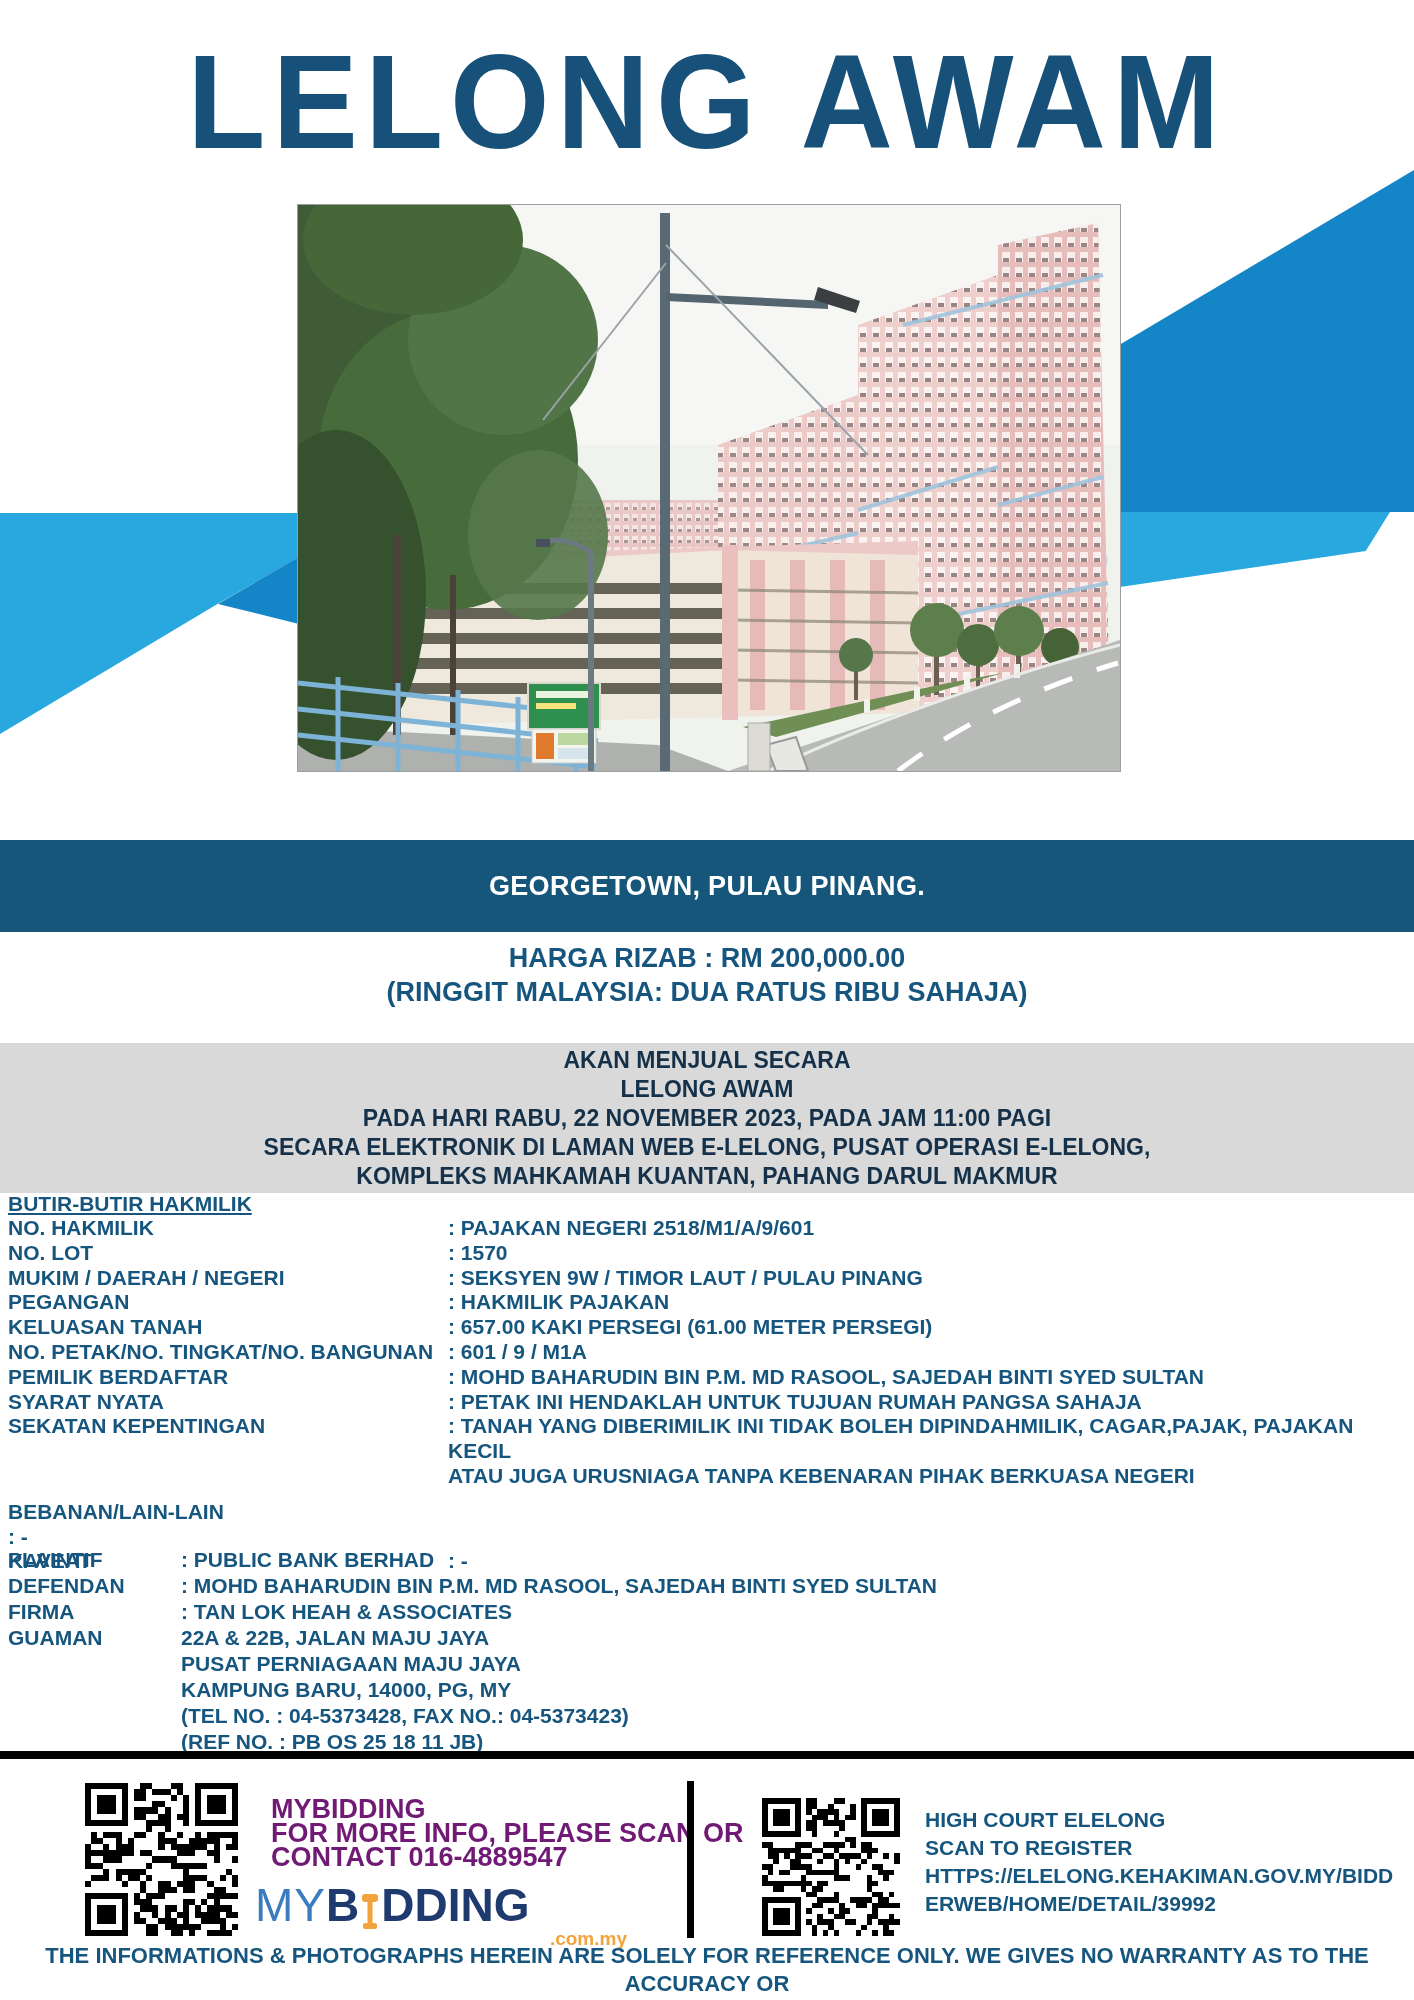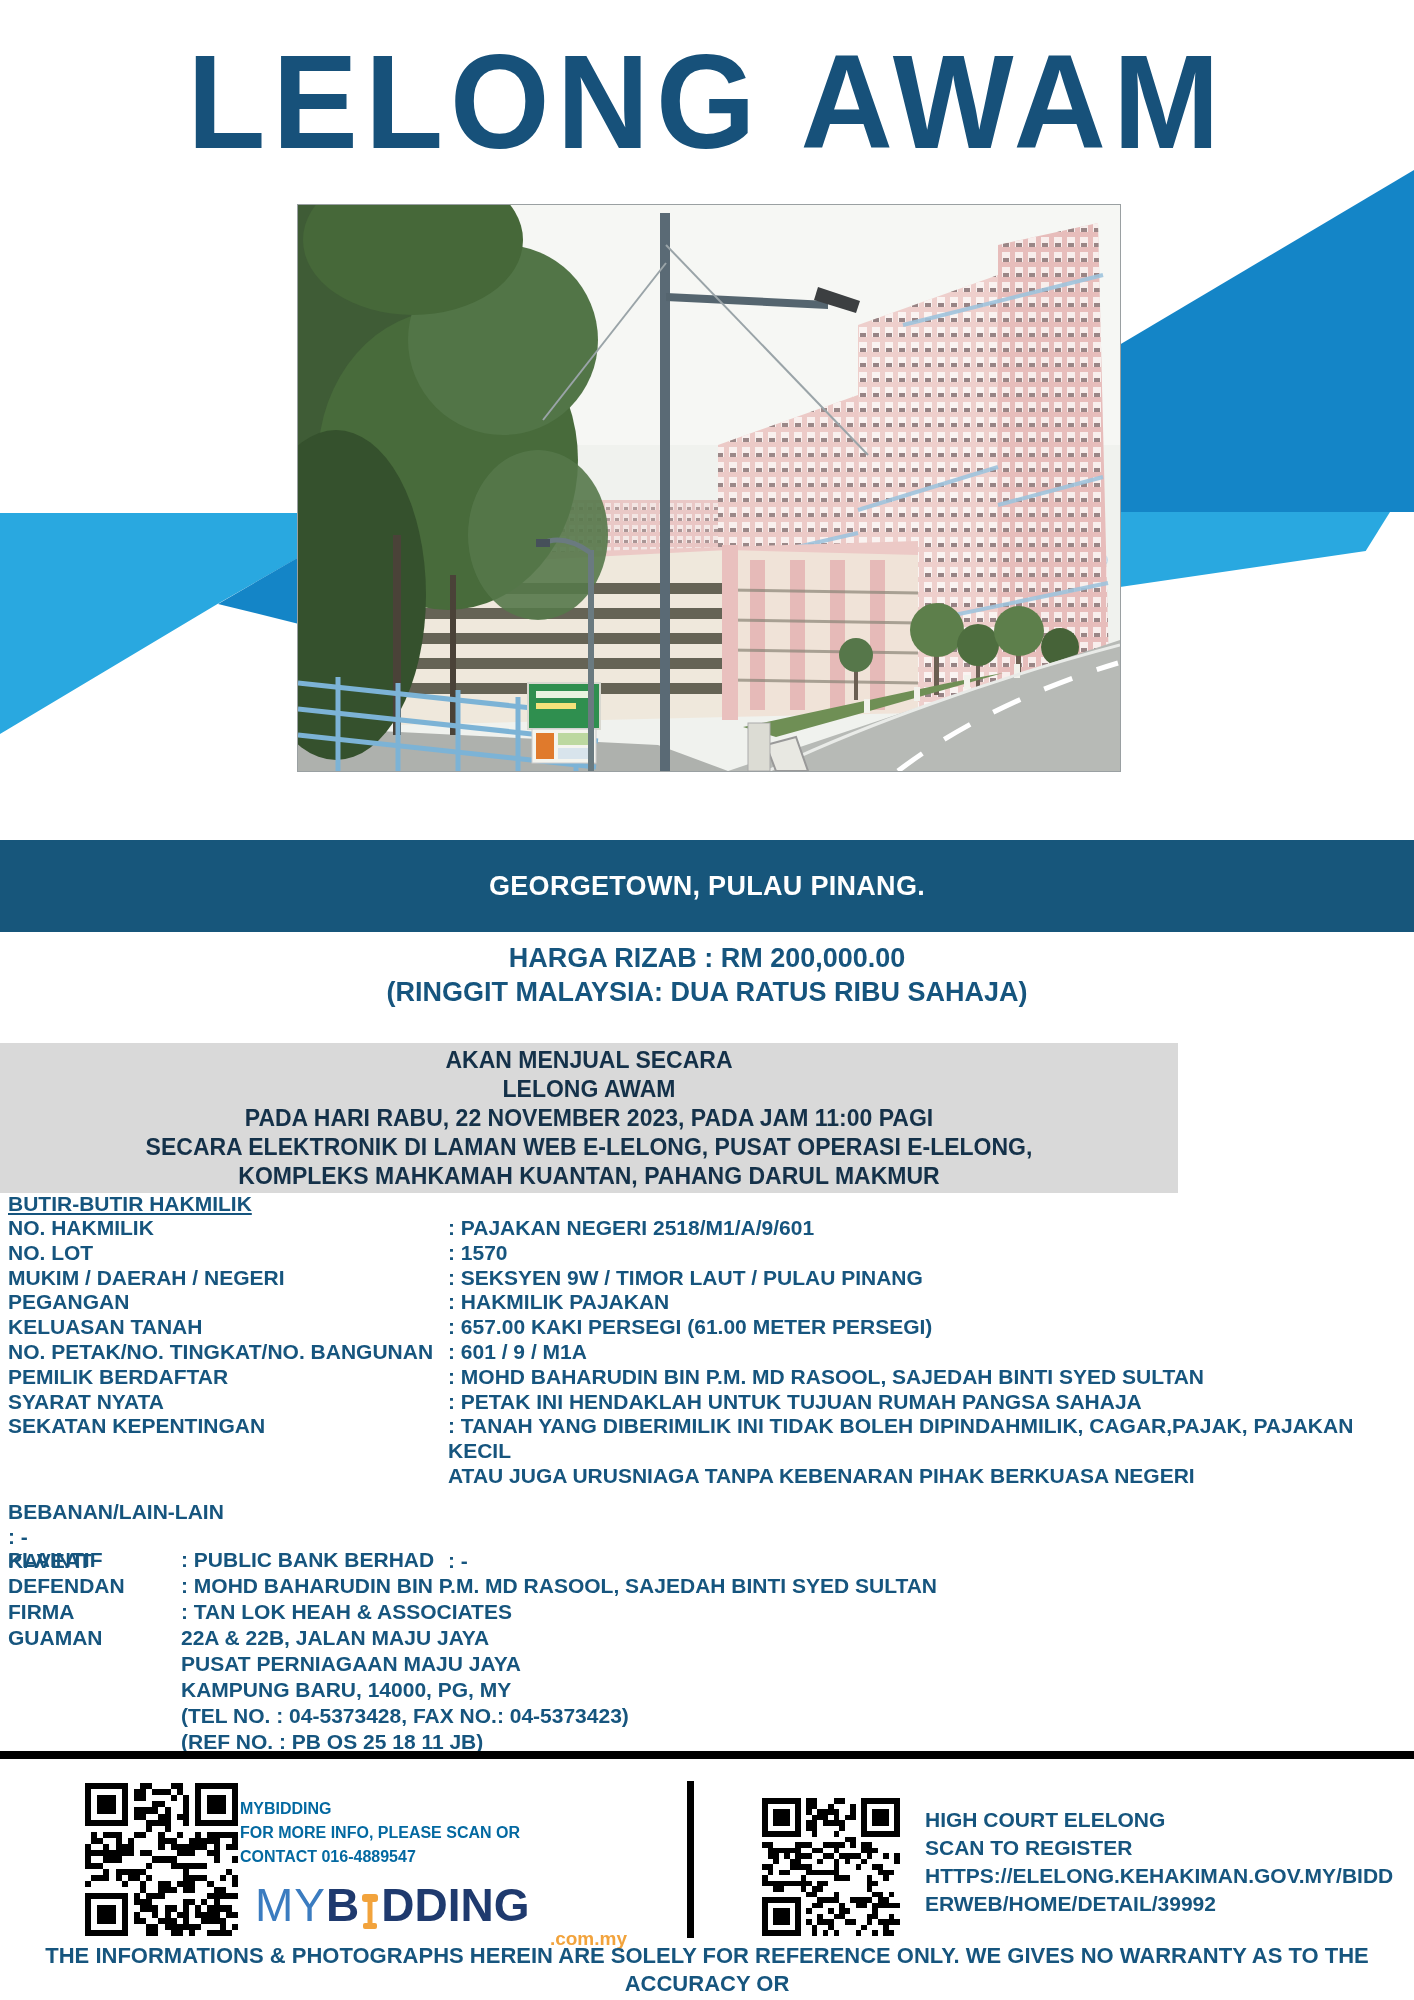--- a/index.html
+++ b/index.html
@@ -23,41 +23,41 @@
   .photo{position:absolute;left:298px;top:205px;width:822px;height:566px;outline:1px solid #9aa0a2;}
   .photo svg{display:block;width:100%;height:100%;}
   
   .loc-banner{position:absolute;left:0;top:840px;width:1414px;height:92px;background:#17567B;
       display:flex;flex-direction:column;align-items:center;justify-content:center;
       color:#fff;font-size:27px;line-height:34px;text-align:center;letter-spacing:.3px;}
   
   .price{position:absolute;left:0;top:941px;width:1414px;text-align:center;
       font-size:27px;line-height:34px;color:#16557E;}
   
-  .notice{position:absolute;left:0;top:1043px;width:1178px;height:150px;background:#D9D9D9;
+  .notice{position:absolute;left:0;top:1043px;width:1414px;height:150px;background:#D9D9D9;
       display:flex;flex-direction:column;align-items:center;justify-content:center;
       font-size:23px;line-height:29px;color:#143149;text-align:center;}
   
   .details{position:absolute;left:8px;top:1191px;width:1400px;font-size:21px;}
   .details-heading{text-decoration:underline;line-height:25px;}
   .drow{display:flex;line-height:24.8px;}
   .drow .lbl{width:440px;flex:none;}
   .drow .val{flex:1;white-space:pre-line;}
   .drow.gap{margin-top:11px;flex-direction:column;}
   
   .parties{position:absolute;left:8px;top:1547px;width:1400px;font-size:21px;}
   .prow{display:flex;line-height:26px;}
   .prow .lbl{width:140px;flex:none;}
   .prow .val{flex:1;white-space:pre-line;margin-left:33px;}
   
   .black-bar{position:absolute;left:0;top:1751px;width:1414px;height:8px;background:#000;}
   .qr{position:absolute;background:#fff;}
   .qr-left{left:85px;top:1783px;width:153px;height:153px;}
   .qr-right{left:762px;top:1798px;width:138px;height:138px;}
-  .footer-left-text{position:absolute;left:240px;top:1797px;font-size:16px;line-height:24px;color:#0369a1;}
+  .footer-left-text{position:absolute;left:271px;top:1797px;font-size:27px;line-height:24px;color:#701a75;}
   .footer-right-text{position:absolute;left:925px;top:1806px;font-size:21px;line-height:28px;color:#16557E;}
   .divider{position:absolute;left:687px;top:1781px;width:7px;height:157px;background:#000;}
   .logo{position:absolute;left:255px;top:1878px;width:390px;}
   .logo-line{display:flex;align-items:center;font-size:46px;letter-spacing:0;}
   .logo-my{color:#3B7CC0;font-weight:normal;letter-spacing:1px;}
   .logo-bold{color:#1F3A6E;font-weight:bold;letter-spacing:0px;}
   .gavel{display:inline-block;width:20px;height:38px;margin:0 1px;position:relative;top:2px;}
   .logo-domain{display:block;text-align:right;color:#F2A33C;font-size:19px;margin-top:-4px;padding-right:18px;}
   .disclaimer{position:absolute;left:0;top:1942px;width:1414px;text-align:center;
       font-size:22px;line-height:28px;color:#16557E;}

